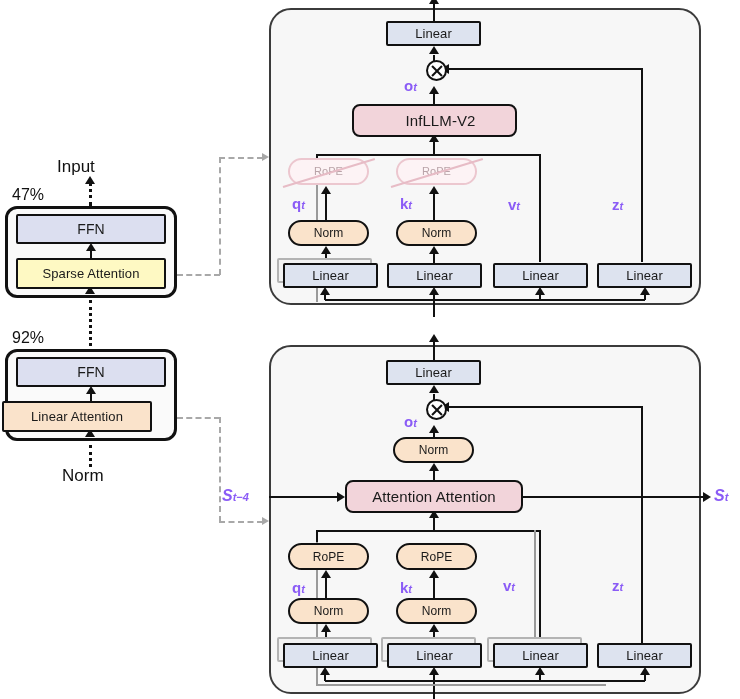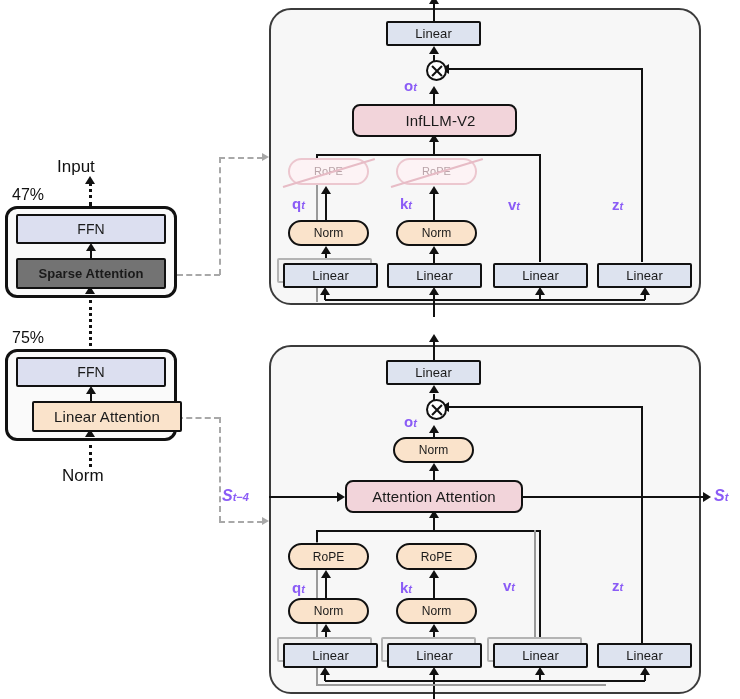--- a/index.html
+++ b/index.html
@@ -24,21 +24,21 @@
     white-space:nowrap;
     z-index:6;
     letter-spacing:.1px;
   }
   .rect{border-radius:2px;}
   .pill{border-radius:999px;}
   .soft{border-radius:8px;}
 
   .fill-blue{background:#dde3ef;}
   .fill-lav{background:#dcdff0;}
-  .fill-green{background:#737373;font-weight:bold;}
+  .fill-green{background:#fef9c3;}
   .fill-peach{background:#fae3cb;}
   .fill-pink{background:#f2d4da;}
 
   
   .ghost{
     border:2px solid #ecc7cf;
     background:#fdf3f5;
     color:#b9a3a8;
     z-index:5;
   }
@@ -133,25 +133,25 @@
   <div class="block" style="left:5px;top:206px;width:172px;height:92px;"></div>
   <div class="node rect fill-lav" style="left:16px;top:214px;width:150px;height:30px;font-size:14px;">FFN</div>
   <div class="node rect fill-green" style="left:16px;top:258px;width:150px;height:31px;font-size:13px;">Sparse Attention</div>
 
   <div class="ln lnv" style="left:90px;top:246px;height:12px;"></div>
   <div class="arw arw-up" style="left:86px;top:243px;"></div>
 
   <div class="dot-v" style="left:89px;top:300px;height:58px;"></div>
   <div class="arw arw-up" style="left:85px;top:286px;"></div>
 
-  <div class="lbl lbl-pct" style="left:12px;top:330px;">75%</div>
+  <div class="lbl lbl-pct" style="left:12px;top:330px;">92%</div>
 
   <div class="block" style="left:5px;top:349px;width:172px;height:92px;"></div>
   <div class="node rect fill-lav" style="left:16px;top:357px;width:150px;height:30px;font-size:14px;">FFN</div>
-  <div class="node rect fill-peach" style="left:32px;top:401px;width:150px;height:31px;font-size:15px;">Linear Attention</div>
+  <div class="node rect fill-peach" style="left:2px;top:401px;width:150px;height:31px;font-size:13px;">Linear Attention</div>
   <div class="ln lnv" style="left:90px;top:389px;height:12px;"></div>
   <div class="arw arw-up" style="left:86px;top:386px;"></div>
 
   <div class="dot-v" style="left:89px;top:445px;height:22px;"></div>
   <div class="arw arw-up" style="left:85px;top:429px;"></div>
 
   <div class="lbl lbl-plain" style="left:62px;top:467px;">Norm</div>
 
   <div class="dash-h" style="left:177px;top:274px;width:43px;"></div>
   <div class="dash-v" style="left:219px;top:157px;height:118px;"></div>

